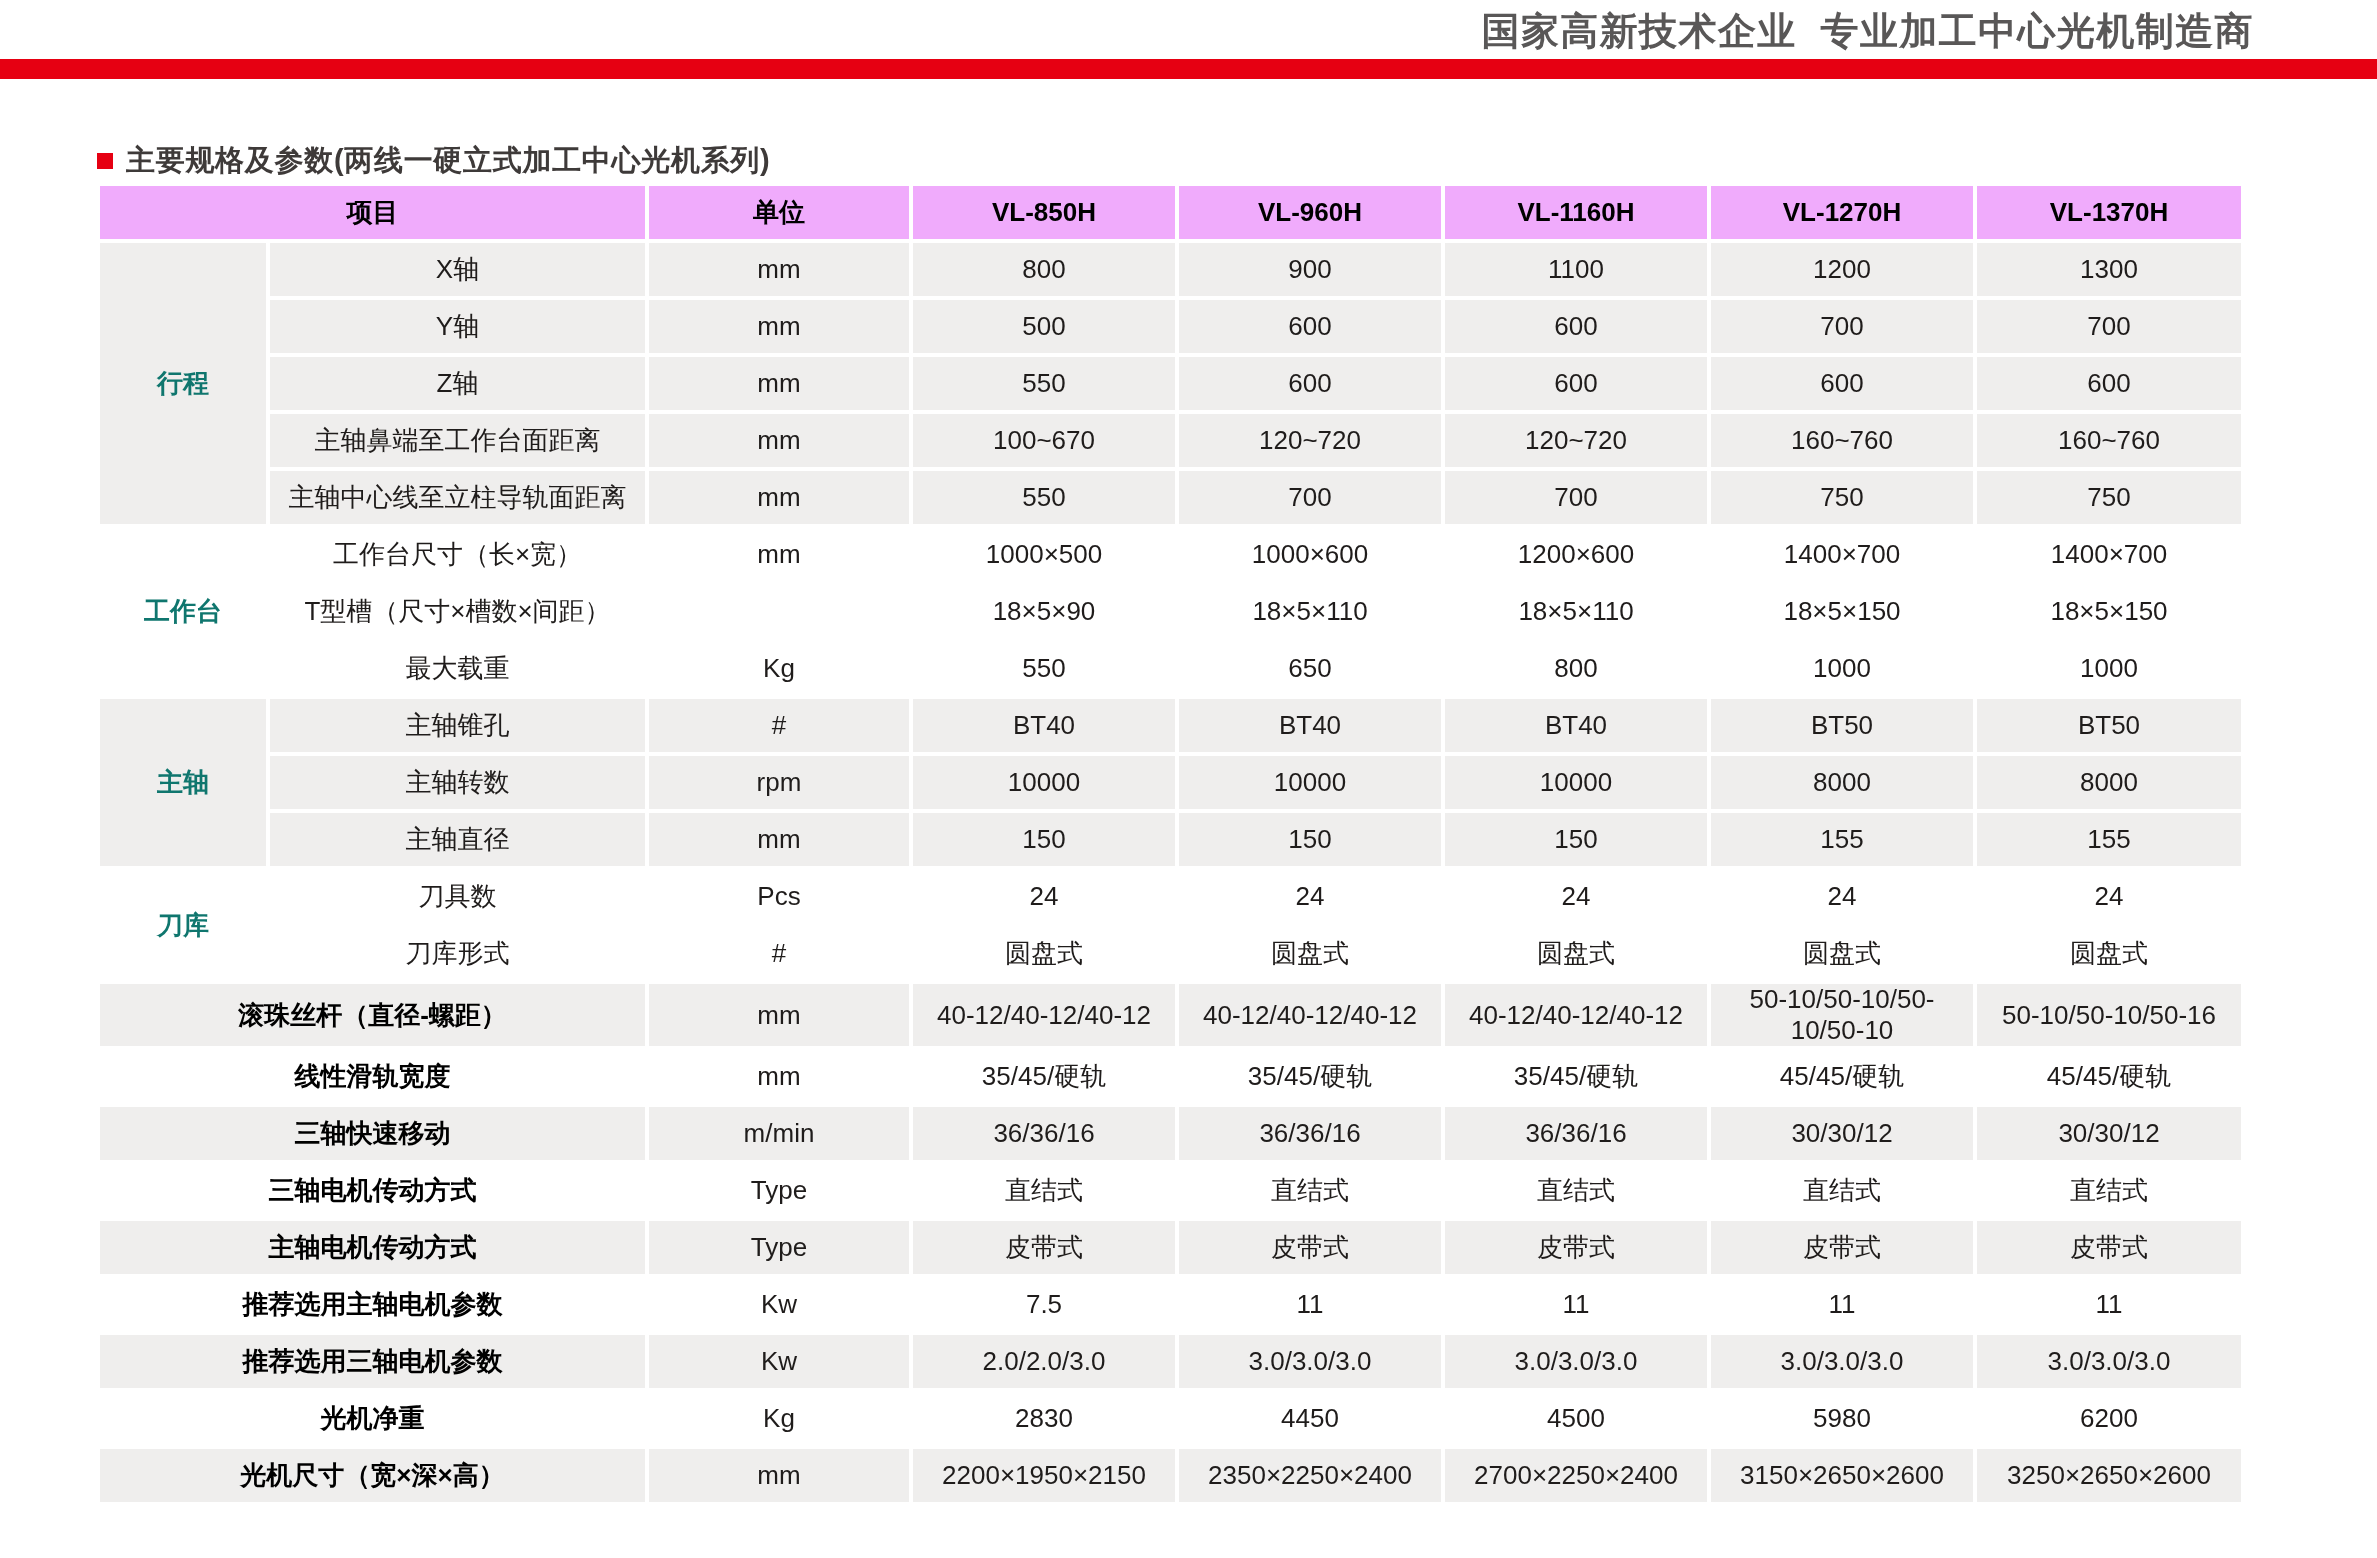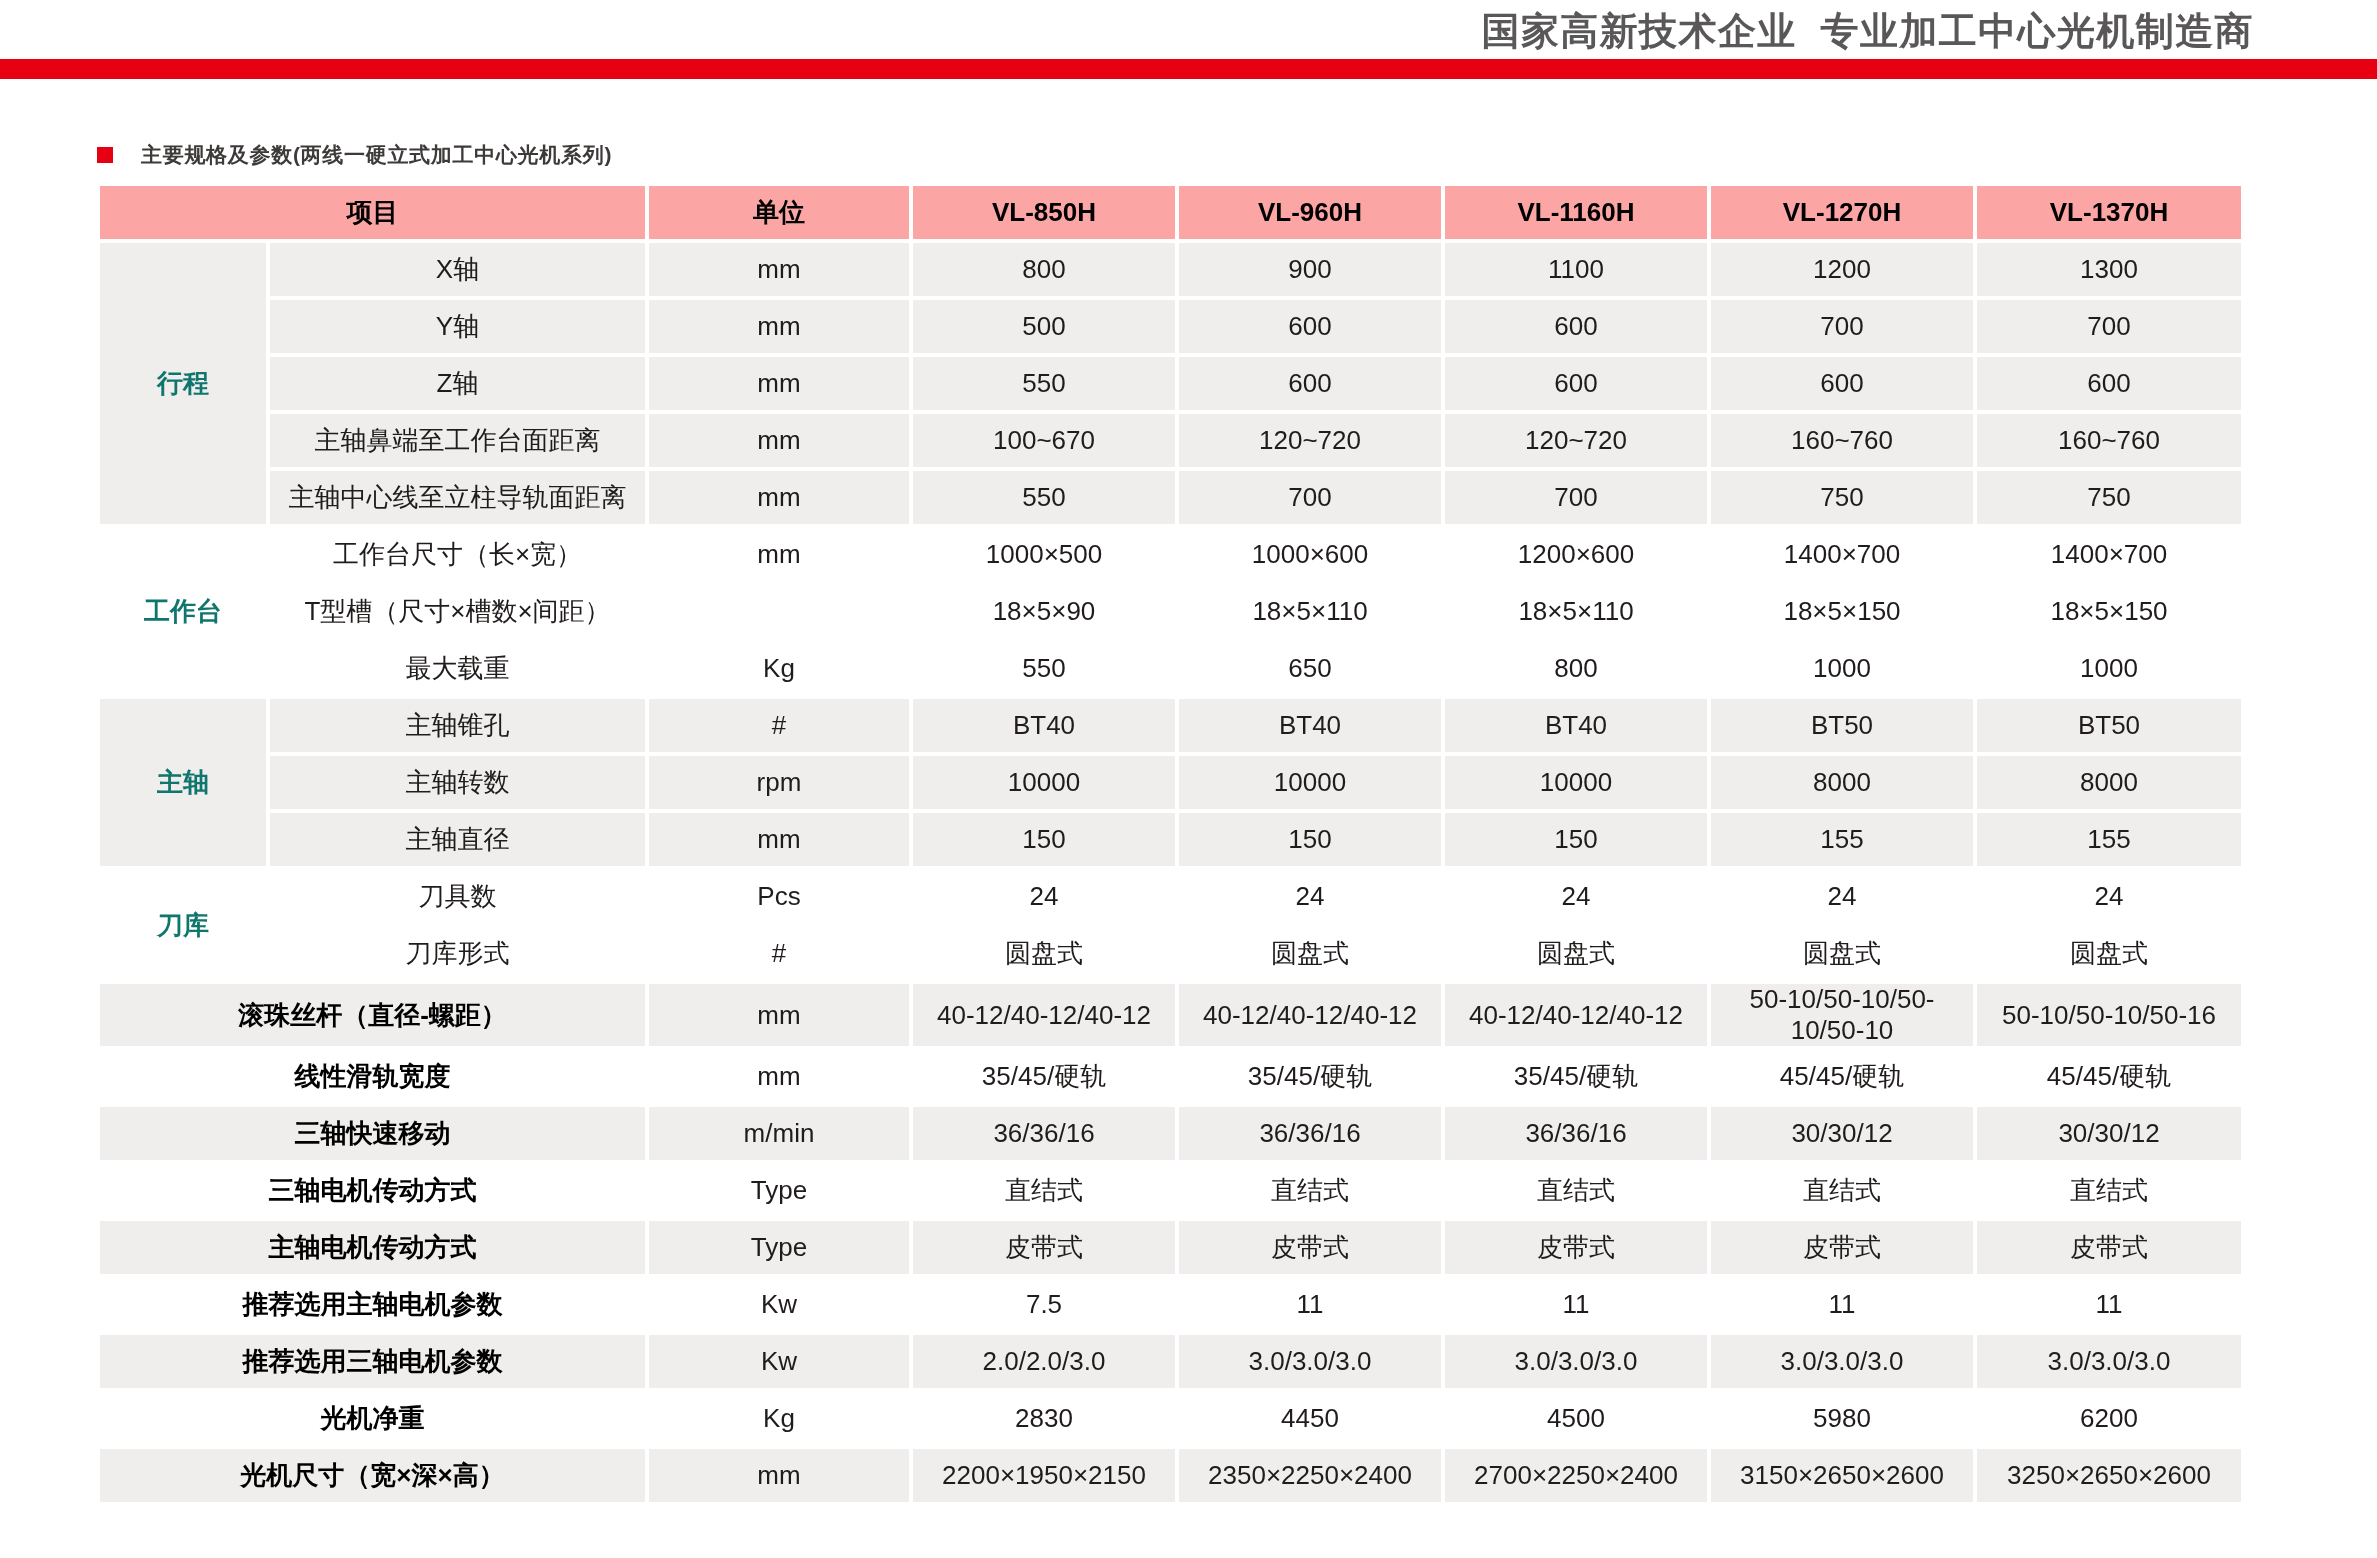--- a/index.html
+++ b/index.html
@@ -3,25 +3,25 @@
 <meta charset="utf-8">
 <style>
   html,body{margin:0;padding:0;background:#ffffff;}
   body{width:2377px;height:1559px;position:relative;font-family:"Liberation Sans",sans-serif;color:#1a1a1a;}
 
   .brand-line{position:absolute;top:5.8px;right:123px;font-size:38px;font-weight:bold;color:#595757;white-space:pre;letter-spacing:1.4px;}
   .red-bar{position:absolute;top:59px;left:0;width:2377px;height:20px;background:#e60012;}
 
   .section-title{position:absolute;top:141px;left:97px;display:flex;align-items:center;}
   .bullet{width:16px;height:16px;background:#e60012;flex:0 0 auto;}
-  .title-text{margin-left:28px;font-size:21px;font-weight:bold;color:#3e3a39;letter-spacing:0.7px;}
+  .title-text{margin-left:13px;font-size:29px;font-weight:bold;color:#3e3a39;letter-spacing:0.7px;}
 
   table.spec{position:absolute;top:182px;left:96px;border-collapse:separate;border-spacing:4.3px;table-layout:fixed;}
   table.spec th, table.spec td{height:53px;padding:0 4.3px;text-align:center;vertical-align:middle;font-size:26px;overflow:hidden;}
-  th.hd{background:#fca5a5;color:#000000;font-weight:bold;font-size:30px;}
+  th.hd{background:#f0abfc;color:#000000;font-weight:bold;font-size:30px;}
   td.gray{background:#efeeed;}
   td.white{background:#ffffff;}
   td.group{font-weight:bold;font-size:30px;color:#0f766e;margin-left:34px;}
   td.rowlabel{font-weight:bold;font-size:27px;color:#000000;}
   td.item{font-size:26px;color:#1f1c1b;margin-left:24px;}
   td.val, td.unit{font-size:26px;color:#1f1c1b;}
 </style>
 </head>
 <body>
 

